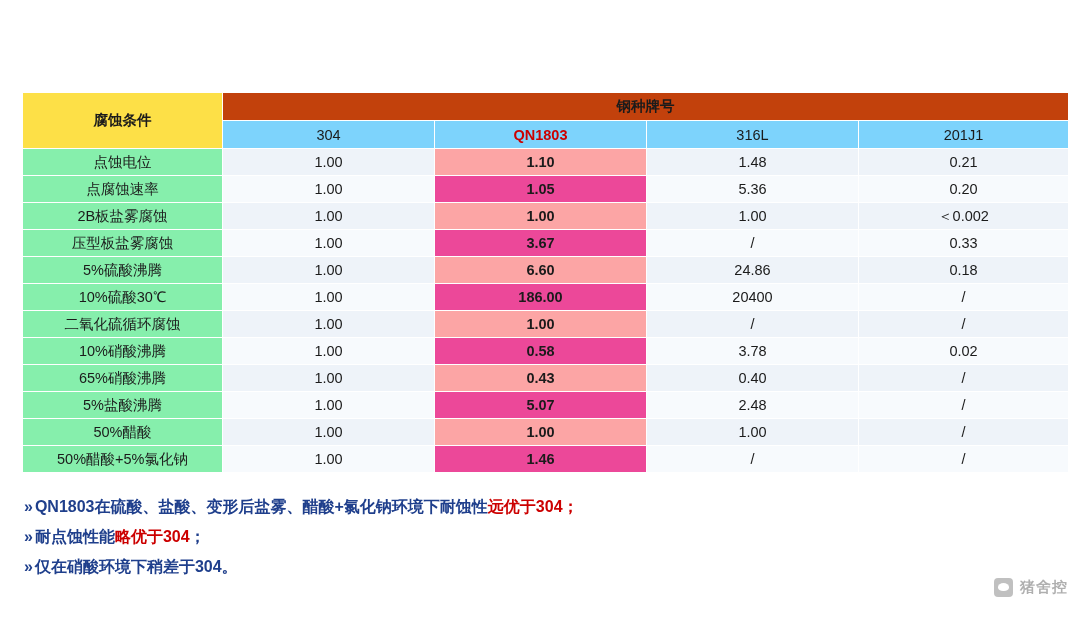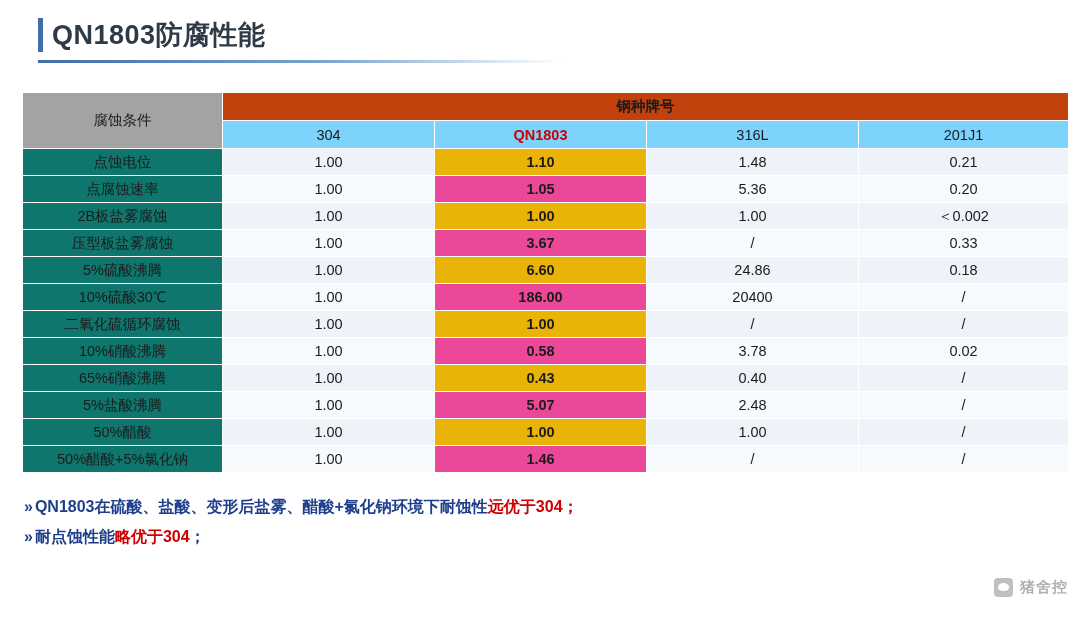--- a/index.html
+++ b/index.html
@@ -71,53 +71,53 @@
     color: #1b1b1b;
   }
   .hdr-blue {
     background: #c2410c;
     color: #ffffff;
     font-weight: bold;
     font-size: 15px;
     height: 27px;
   }
   .hdr-cond {
-    background: #a3a3a3;
+    background: #fde047;
     color: #ffffff;
-    font-weight: normal;
+    font-weight: bold;
     font-size: 15.5px;
   }
   .sub-hdr {
     background: #7dd3fc;
     height: 27px;
     font-size: 15px;
     color: #1b1b1b;
   }
   .sub-hdr.qn {
     color: #cc0000;
     font-weight: bold;
   }
   tr.row td {
     height: 26px;
   }
   td.cond {
-    background: #0f766e;
+    background: #86efac;
     font-size: 14.5px;
     color: #1b1b1b;
   }
   td.val {
     background: #eef3f9;
   }
   td.val-alt {
     background: #f7fafd;
   }
   td.qn-val {
     color: #cc0000;
     font-weight: bold;
-    background: #eab308;
+    background: #fca5a5;
   }
   td.qn-val-alt {
     color: #cc0000;
     font-weight: bold;
     background: #ec4899;
   }
 
   
   .bullets {
     position: absolute;
@@ -173,25 +173,20 @@
     color: #6f6f6f;
     font-weight: bold;
     letter-spacing: 1px;
   }
 </style>
 </head>
 <body>
 
 <div class="slide">
 
-  <div class="title-wrap">
-    <div class="title-bar-left"></div>
-    <div class="title-text">QN1803防腐性能</div>
-    <div class="title-underline"></div>
-  </div>
 
   <div class="table-wrap">
     <table class="perf">
       <colgroup>
         <col style="width:200px">
         <col style="width:212px">
         <col style="width:212px">
         <col style="width:212px">
         <col style="width:210px">
       </colgroup>
@@ -290,20 +285,21 @@
             <td class="val-alt">/</td>
             <td class="val-alt">/</td>
           </tr>
         </tbody>
     </table>
   </div>
 
   <div class="bullets" id="bullets">
       <div class="bullet"><span class="marker">»</span><span>QN1803在硫酸、盐酸、变形后盐雾、醋酸+氯化钠环境下耐蚀性</span><span class="red">远优于304</span><span class="red">；</span></div>
       <div class="bullet"><span class="marker">»</span><span>耐点蚀性能</span><span class="red">略优于304</span><span>；</span></div>
+      <div class="bullet"><span class="marker">»</span><span>仅在硝酸环境下稍差于304。</span></div>
     </div>
 
   <div class="watermark">
     <div class="wm-icon"></div>
     <div class="wm-text">猪舍控</div>
   </div>
 
 </div>
 
 </body></html>

